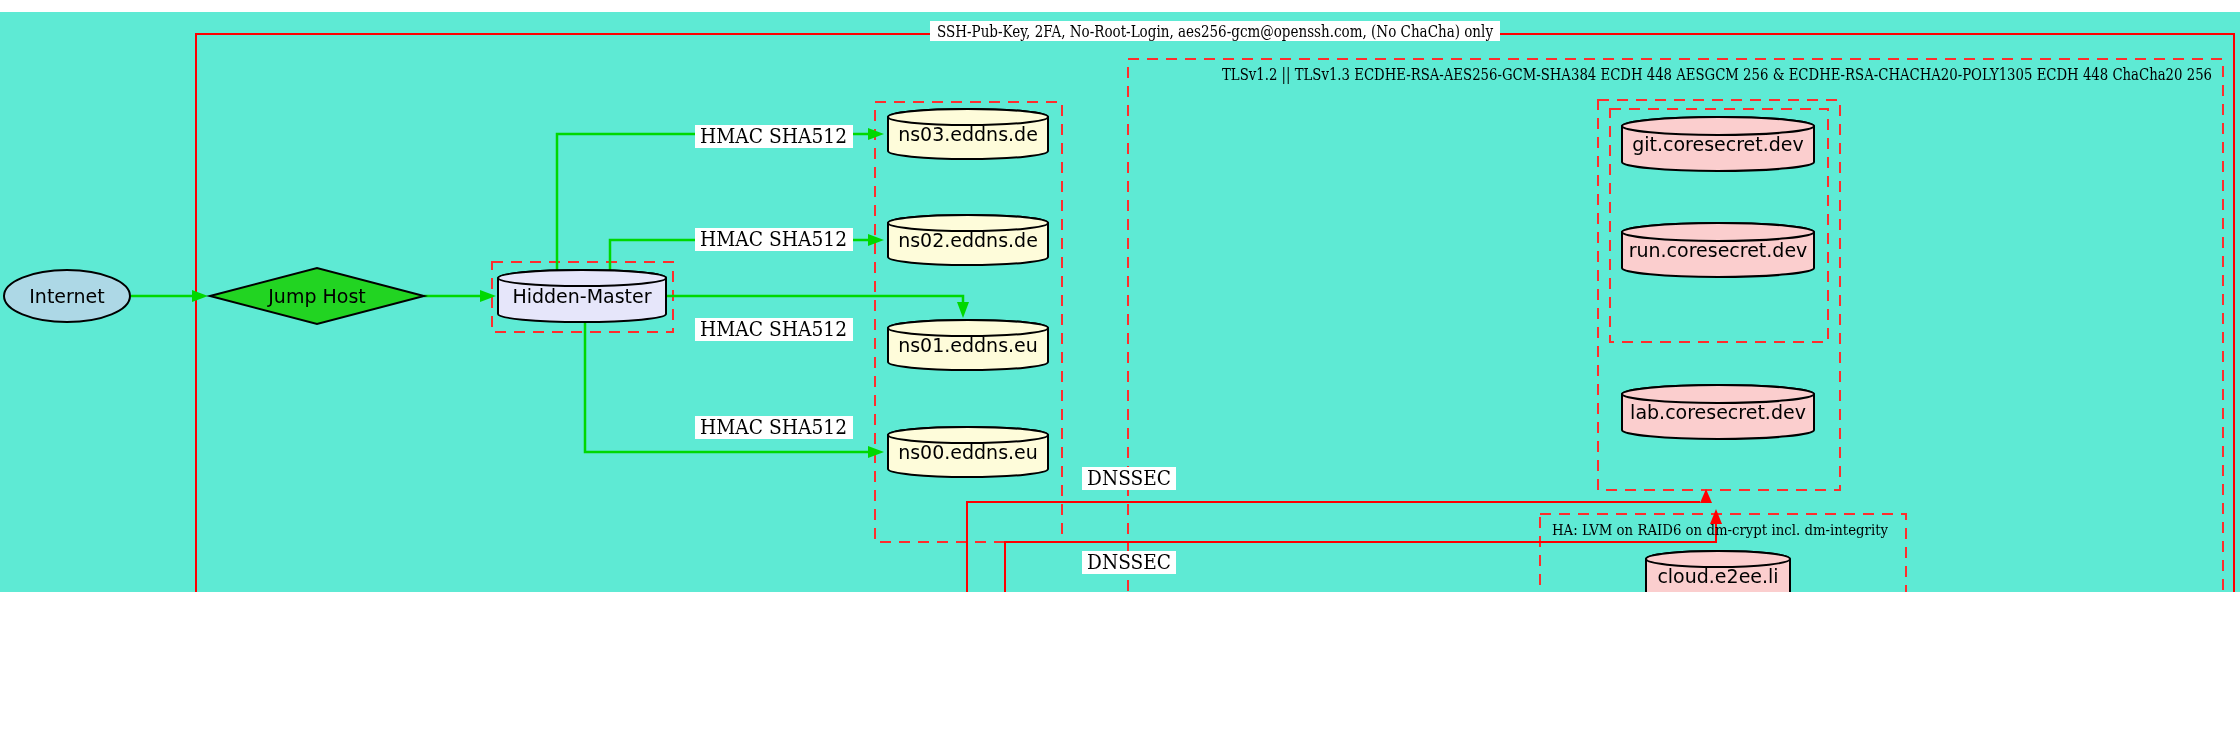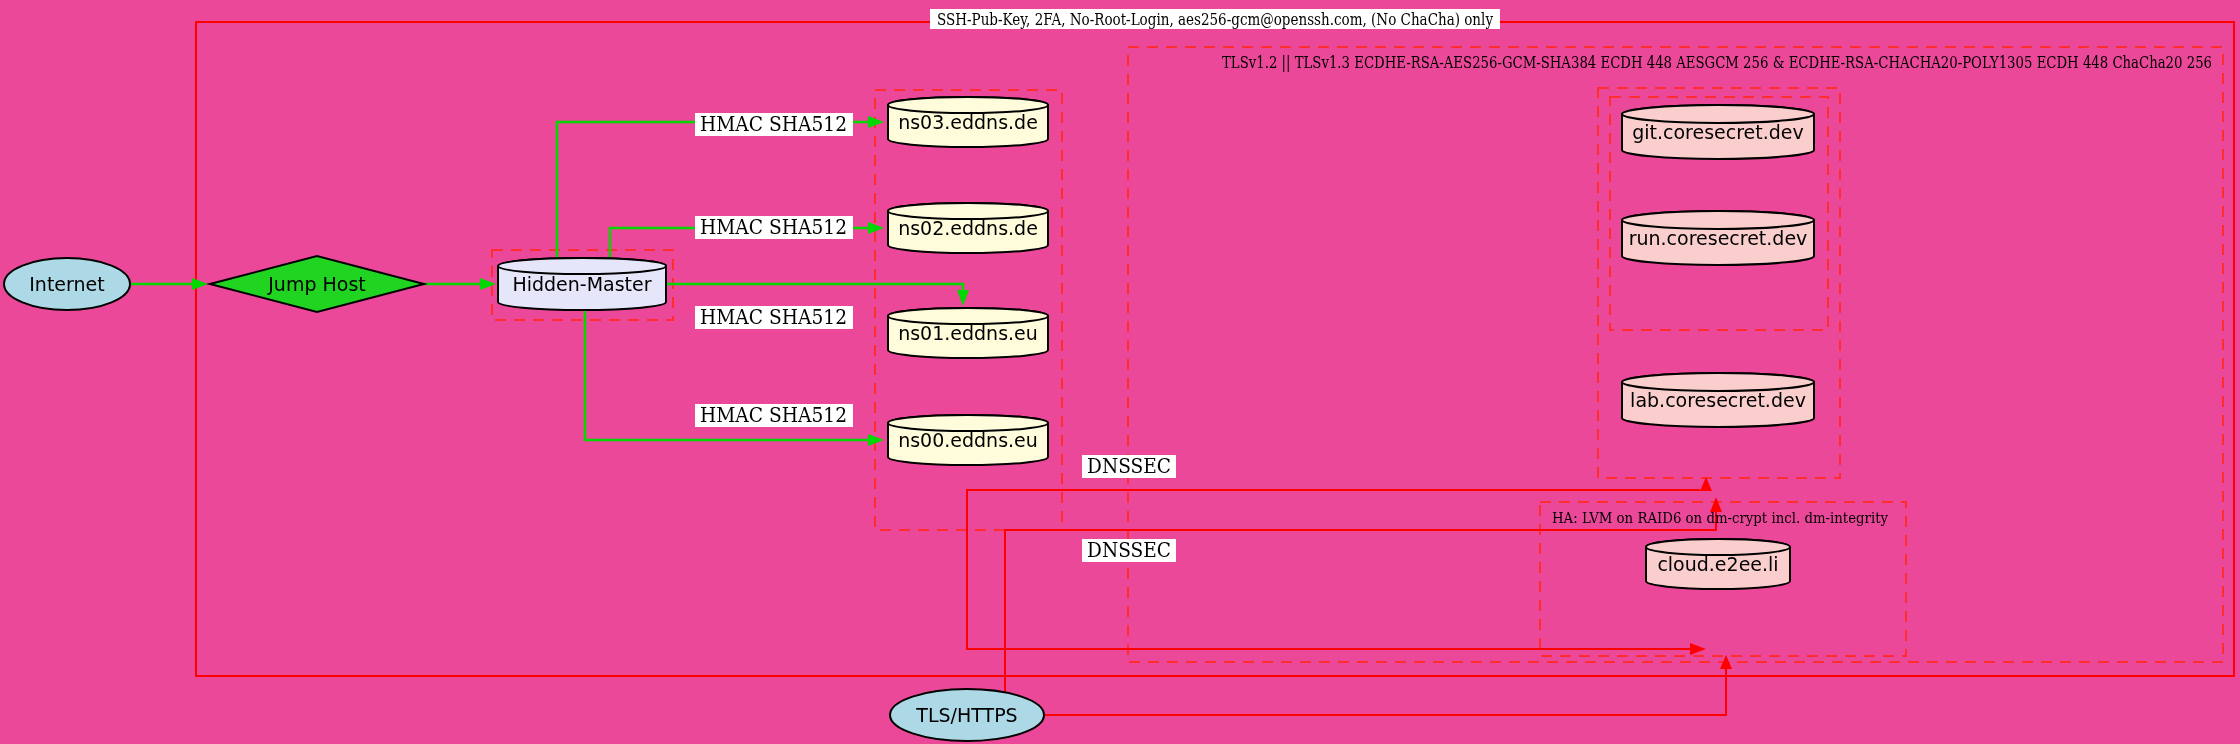--- a/index.html
+++ b/index.html
@@ -1,16 +1,16 @@
 <!DOCTYPE html>
 <html style="--c-edge-green: #00d800; --c-edge-red: #ff0000; --c-box-red: #ff2d2d; --c-node-blue: #add8e6; --c-node-green: #22d422; --c-node-lavender: #e6e6fa; --c-node-yellow: #fefcda; --c-node-pink: #fbcece;"><head>
 <meta charset="utf-8">
 <style>
   html,body{margin:0;padding:0;background:#ffffff;}
-  .stage{width:2240px;height:744px;position:relative;background:#ec4899;}
+  .stage{width:2240px;height:580px;position:relative;background:#5eead4;margin-top:12px;}
   svg{display:block;}
   svg text{font-family:"DejaVu Sans","Liberation Sans",sans-serif;fill:#000;}
   text.serif{font-family:"DejaVu Serif","Liberation Serif",serif;}
   .gline{stroke:var(--c-edge-green,#00d800);stroke-width:2.5;fill:none;}
   .garr{fill:var(--c-edge-green,#00d800);stroke:none;}
   .rline{stroke:var(--c-edge-red,#ff0000);stroke-width:2;fill:none;}
   .rarr{fill:var(--c-edge-red,#ff0000);stroke:none;}
   .dashbox{stroke:var(--c-box-red,#ff2d2d);stroke-width:2;fill:none;stroke-dasharray:11 8;}
   .solidbox{stroke:var(--c-edge-red,#ff0000);stroke-width:2;fill:none;}
   .node{stroke:#000;stroke-width:2;}

